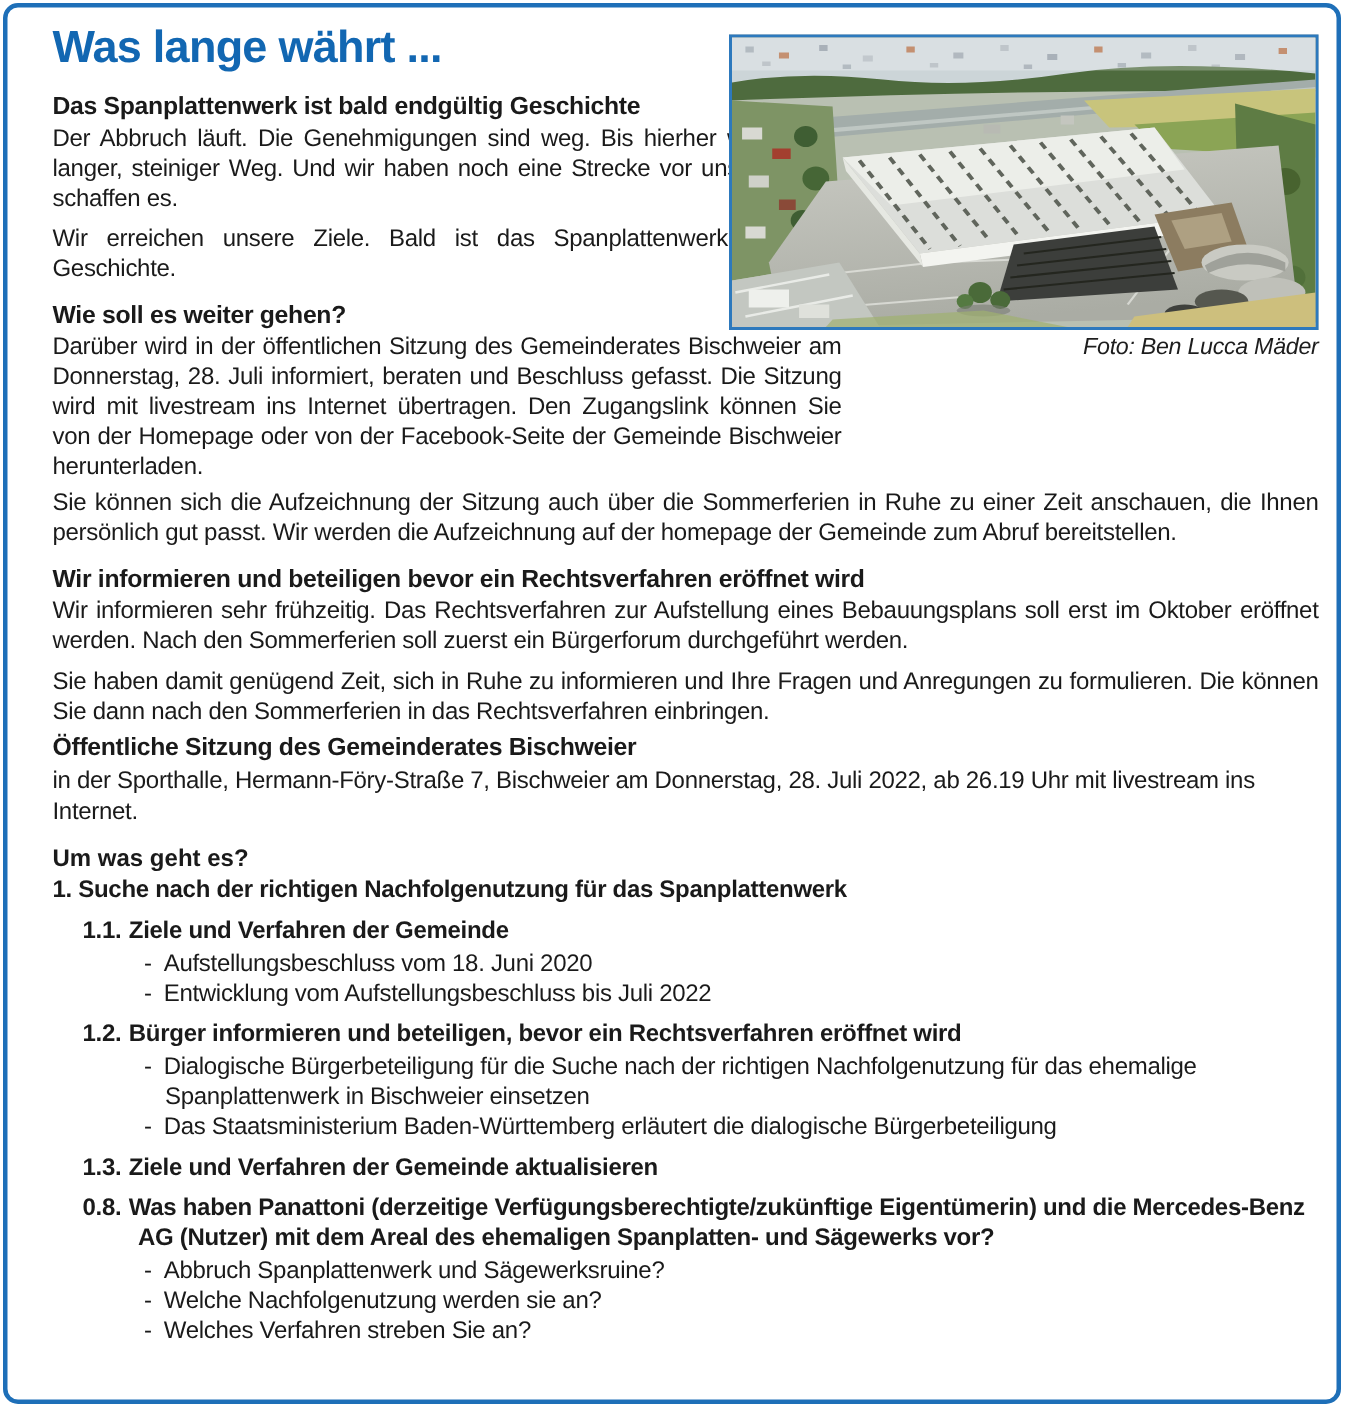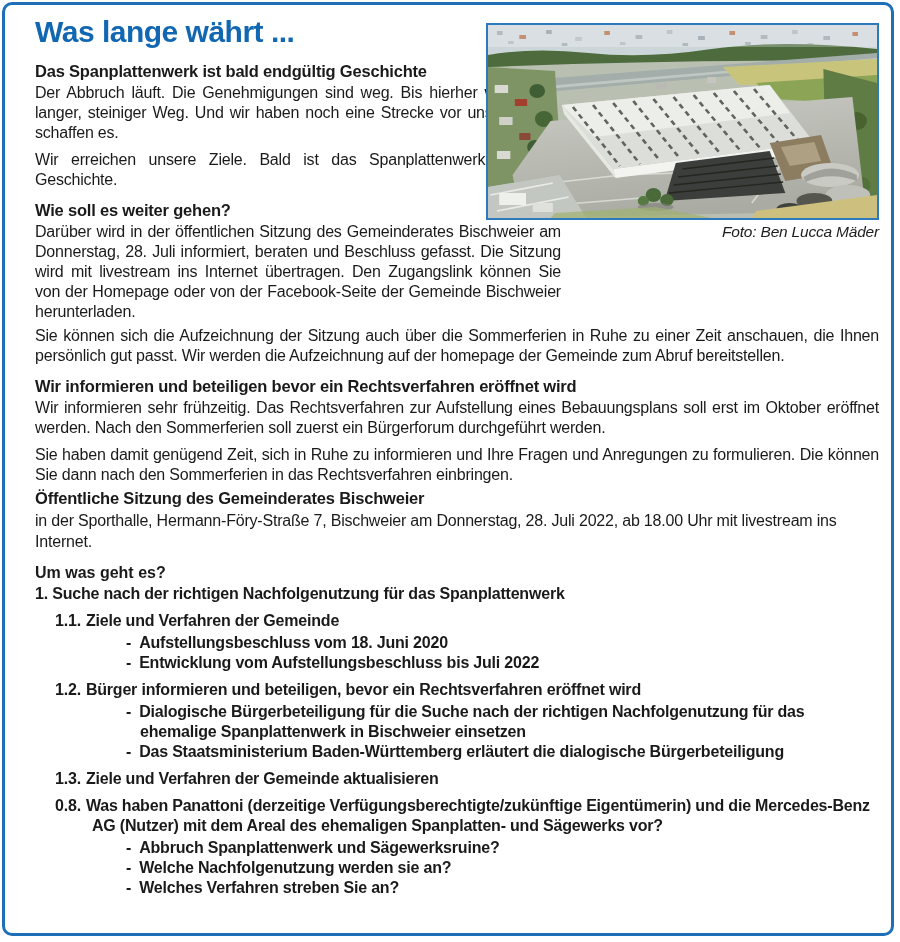--- a/index.html
+++ b/index.html
@@ -22,21 +22,21 @@
   .photo-frame{border:2px solid var(--photo_border,#2d79bd);line-height:0;background:#b9c0b2;}
   .photo-frame svg{display:block;width:100%;height:193px;}
   .photo-caption{text-align:right;font-style:italic;font-size:15.5px;margin-top:3px;color:#1d1d1d;letter-spacing:-0.2px;}
   .fw{margin-top:4px;}
   .line{font-size:16px;line-height:21px;letter-spacing:-0.2px;}
   .agenda{margin-top:10px;}
   .agenda-head{font-size:16px;font-weight:bold;line-height:21px;}
   .item-l1{font-size:16px;font-weight:bold;line-height:21px;letter-spacing:-0.2px;}
   .sub{margin:7px 0 2px 20px;padding-left:37px;text-indent:-37px;font-size:16px;font-weight:bold;line-height:20px;letter-spacing:-0.2px;}
   .sub .num{margin-right:5px;}
-  .bullet{margin-left:91px;padding-left:14px;text-indent:-14px;font-size:16px;line-height:20px;letter-spacing:-0.2px;font-weight:bold;}
+  .bullet{margin-left:61px;padding-left:14px;text-indent:-14px;font-size:16px;line-height:20px;letter-spacing:-0.2px;}
   .bullet .dash{margin-right:8px;}
 </style>
 </head>
 <body>
 
 <div class="frame">
 
   <div class="top-area">
     <div class="left-col">
       <h1 class="page-title">Was lange währt ...</h1>
@@ -160,21 +160,21 @@
     </div>
   </div>
 
   <p class="para fw">Sie können sich die Aufzeichnung der Sitzung auch über die Sommerferien in Ruhe zu einer Zeit anschauen, die Ihnen persönlich gut passt. Wir werden die Aufzeichnung auf der homepage der Gemeinde zum Abruf bereitstellen.</p>
 
   <div class="subhead">Wir informieren und beteiligen bevor ein Rechtsverfahren eröffnet wird</div>
   <p class="para">Wir informieren sehr frühzeitig. Das Rechtsverfahren zur Aufstellung eines Bebauungsplans soll erst im Oktober eröffnet werden. Nach den Sommerferien soll zuerst ein Bürgerforum durchgeführt werden.</p>
   <p class="para gap">Sie haben damit genügend Zeit, sich in Ruhe zu informieren und Ihre Fragen und Anregungen zu formulieren. Die können Sie dann nach den Sommerferien in das Rechtsverfahren einbringen.</p>
 
   <div class="subhead" style="margin-top:0;">Öffentliche Sitzung des Gemeinderates Bischweier</div>
-  <div class="line">in der Sporthalle, Hermann-Föry-Straße 7, Bischweier am Donnerstag, 28. Juli 2022, ab 18.00 Uhr mit livestream ins Internet.</div>
+  <div class="line">in der Sporthalle, Hermann-Föry-Straße 7, Bischweier am Donnerstag, 28. Juli 2022, ab 26.19 Uhr mit livestream ins Internet.</div>
 
   <div class="agenda">
     <div class="agenda-head">Um was geht es?</div>
     <div class="item-l1">
       <span>1.</span>
       <span>Suche nach der richtigen Nachfolgenutzung für das Spanplattenwerk</span>
     </div>
 
     <div class="sub"><span class="num">1.1.</span><span>Ziele und Verfahren der Gemeinde</span></div>
     <div class="bullet"><span class="dash">-</span><span>Aufstellungsbeschluss vom 18. Juni 2020</span></div>

